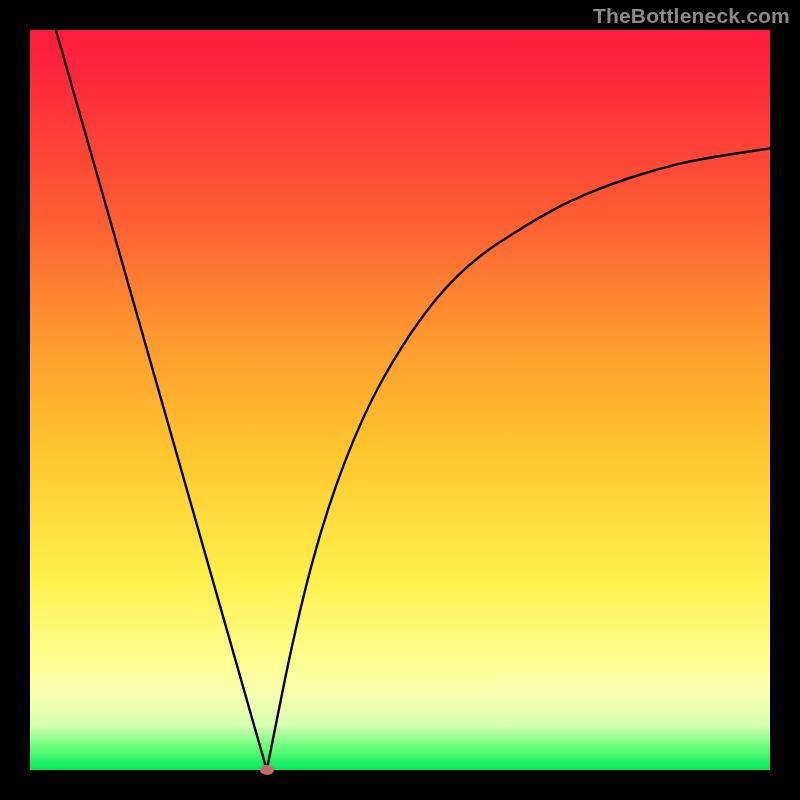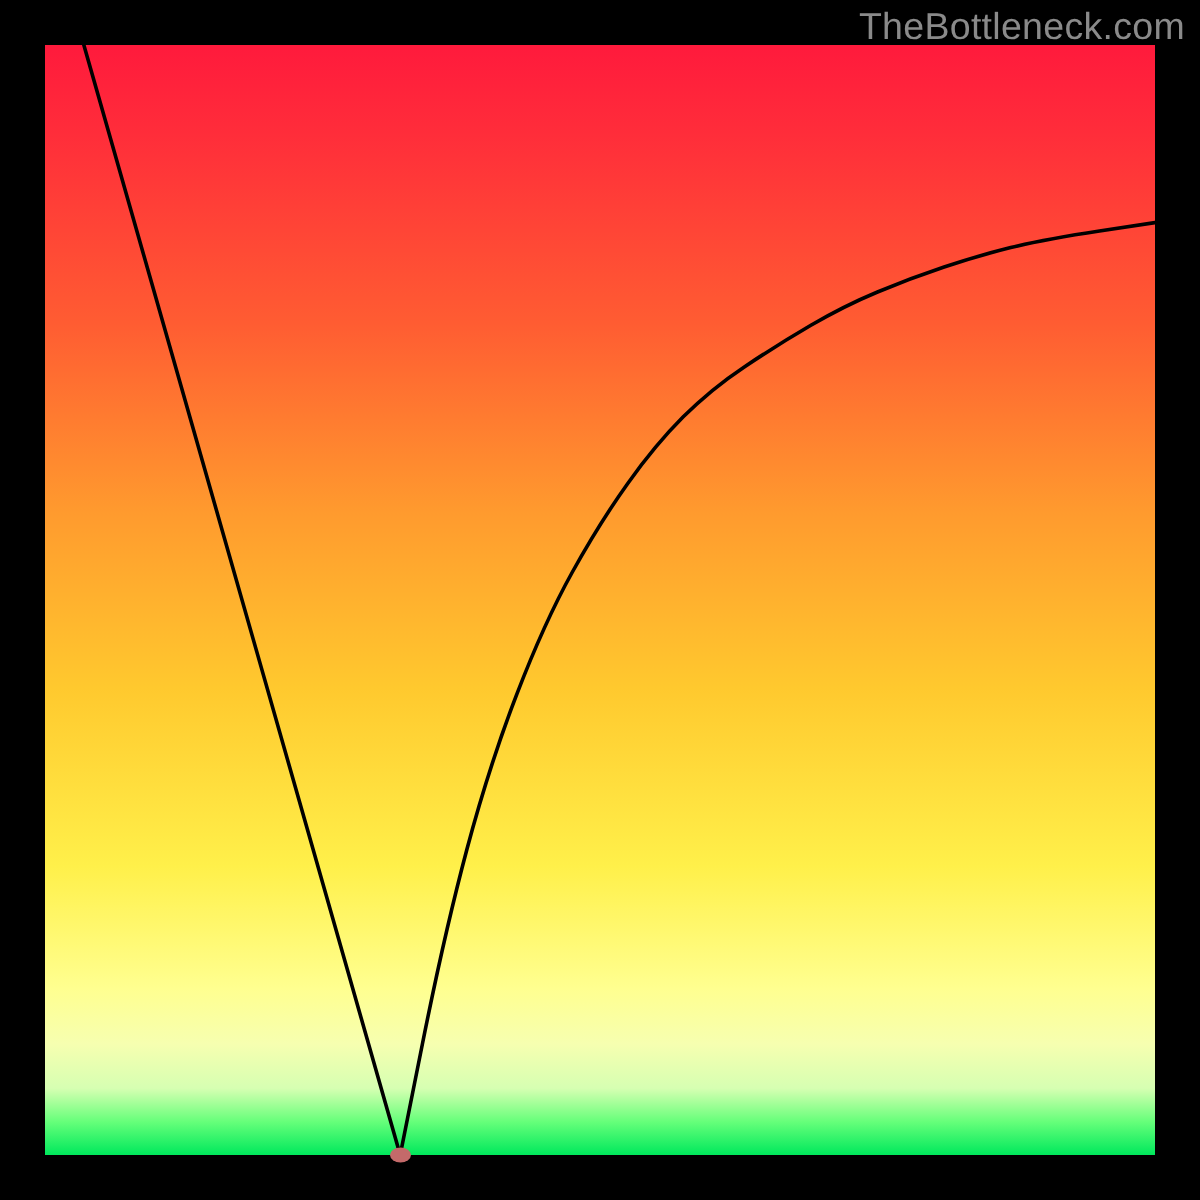--- a/index.html
+++ b/index.html
@@ -37,22 +37,22 @@
       #d6ffb2 94%,
       #66ff7a 97%,
       #00e85c 100%
     );
   }
   .watermark {
     position: absolute;
     top: 4px;
     right: 10px;
     color: #8a8a8a;
-    font-size: 25px;
-    font-weight: 400;
+    font-size: 21px;
+    font-weight: 700;
     letter-spacing: 0.2px;
     user-select: none;
   }
   svg.curve {
     position: absolute;
     left: 0;
     top: 0;
     width: 740px;
     height: 740px;
   }

